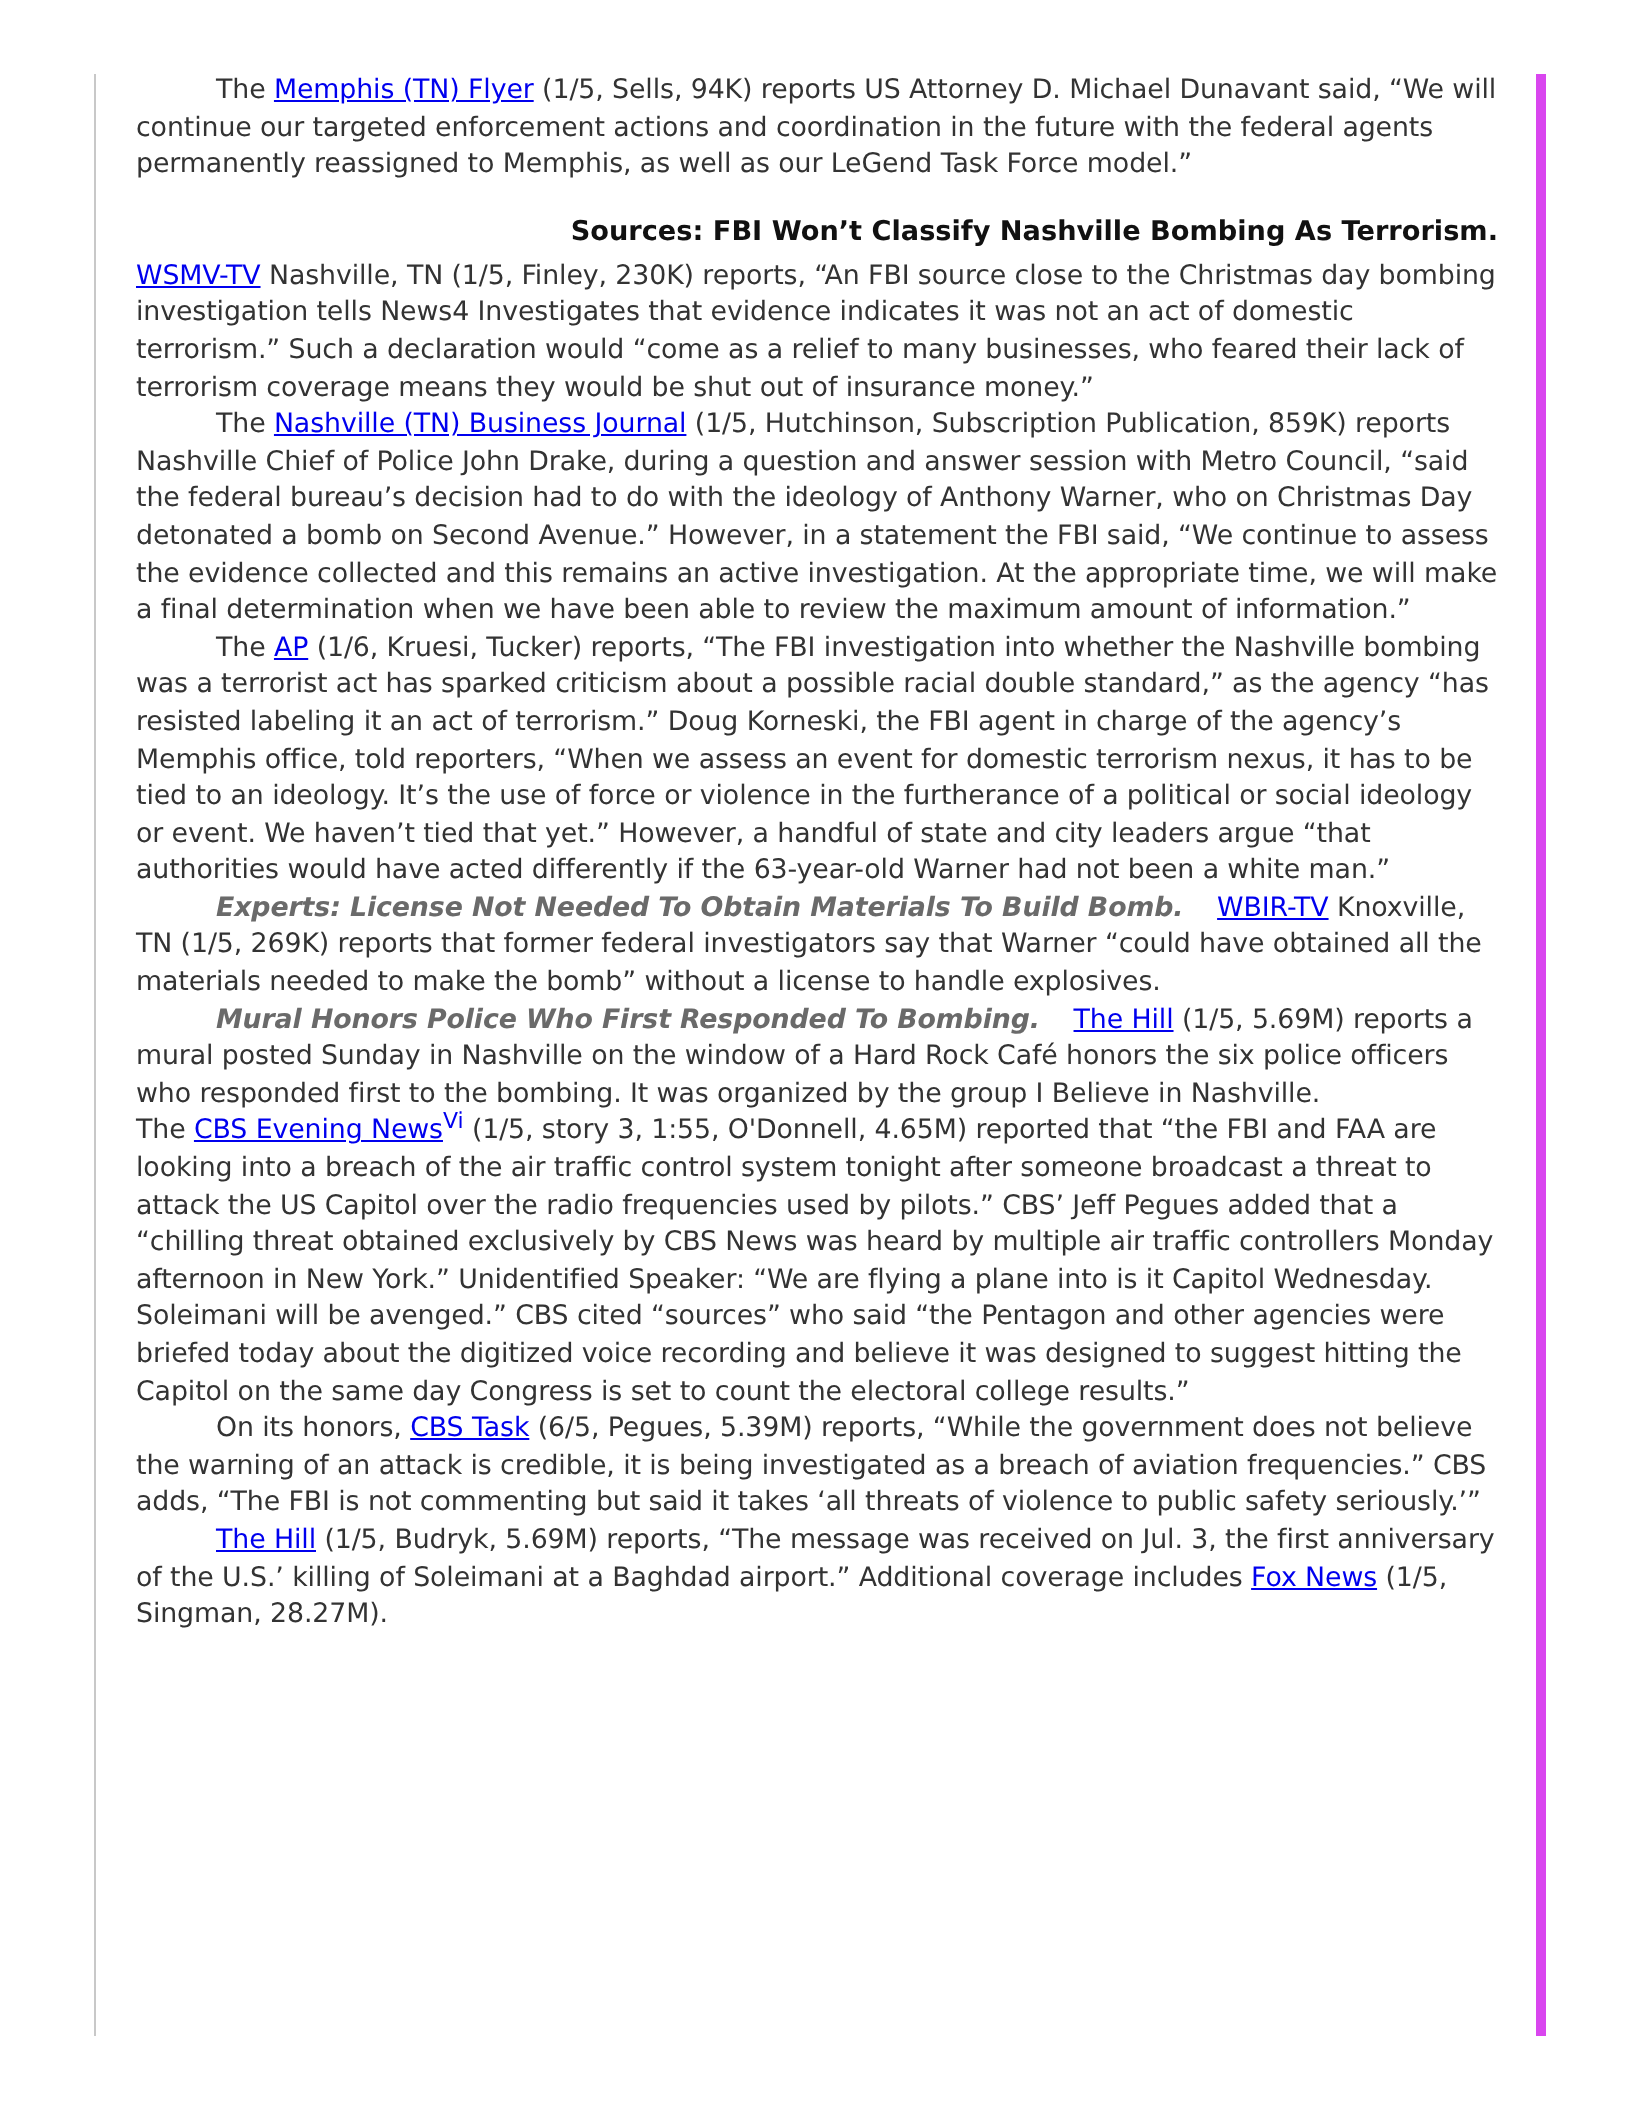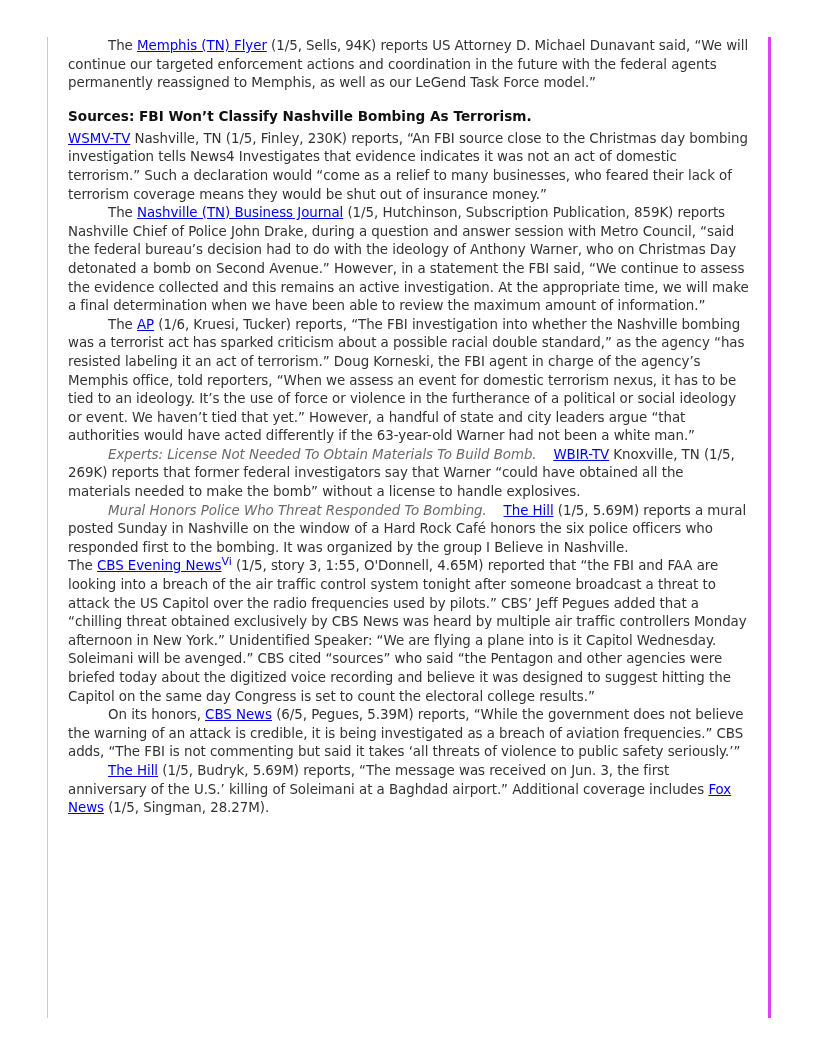--- a/index.html
+++ b/index.html
@@ -15,21 +15,21 @@
       font-family: "DejaVu Sans", sans-serif;
       color: #333333;
     }
     .page {
       position: absolute;
       left: 47px;
       top: 37px;
       width: 720px;
       height: 981px;
       border-left: 1px solid #c8c8c8;
-      border-right: 3px solid #d946ef;
+      border-right: 5px solid #d946ef;
     }
     .content {
       position: absolute;
       left: 20px;
       top: 0px;
       width: 681px;
     }
     p {
       margin: 0;
       font-size: 13.4px;
@@ -49,23 +49,24 @@
       line-height: 22px;
       padding-bottom: 1px;
       border-bottom: 2px solid #c4c4c4;
     }
     .story-title {
       margin: 14px 0 5px 0;
       font-size: 13.6px;
       font-weight: bold;
       color: #111111;
       line-height: 18px;
+      text-align: right;
     }
     .sub-title {
-      font-weight: normal;
+      font-weight: bold;
       font-style: italic;
       color: #6a6a6a;
     }
     sup.vi {
       font-size: 11px;
       vertical-align: 5px;
       line-height: 0;
       color: #0000ee;
     }
   </style>
@@ -81,23 +82,23 @@
     <h3 class="story-title">Sources: FBI Won’t Classify Nashville Bombing As Terrorism.</h3>
 
     <p><a href="#">WSMV-TV</a><span> Nashville, TN (1/5, Finley, 230K) reports, “An FBI source close to the Christmas day bombing investigation tells News4 Investigates that evidence indicates it was not an act of domestic terrorism.” Such a declaration would “come as a relief to many businesses, who feared their lack of terrorism coverage means they would be shut out of insurance money.”</span></p>
 
     <p class="indent"><span>The </span><a href="#">Nashville (TN) Business Journal</a><span> (1/5, Hutchinson, Subscription Publication, 859K) reports Nashville Chief of Police John Drake, during a question and answer session with Metro Council, “said the federal bureau’s decision had to do with the ideology of Anthony Warner, who on Christmas Day detonated a bomb on Second Avenue.” However, in a statement the FBI said, “We continue to assess the evidence collected and this remains an active investigation. At the appropriate time, we will make a final determination when we have been able to review the maximum amount of information.”</span></p>
 
     <p class="indent"><span>The </span><a href="#">AP</a><span> (1/6, Kruesi, Tucker) reports, “The FBI investigation into whether the Nashville bombing was a terrorist act has sparked criticism about a possible racial double standard,” as the agency “has resisted labeling it an act of terrorism.” Doug Korneski, the FBI agent in charge of the agency’s Memphis office, told reporters, “When we assess an event for domestic terrorism nexus, it has to be tied to an ideology. It’s the use of force or violence in the furtherance of a political or social ideology or event. We haven’t tied that yet.” However, a handful of state and city leaders argue “that authorities would have acted differently if the 63-year-old Warner had not been a white man.”</span></p>
 
     <p class="indent"><span class="sub-title">Experts: License Not Needed To Obtain Materials To Build Bomb.</span>&nbsp;&nbsp;&nbsp;&nbsp;<a href="#">WBIR-TV</a><span> Knoxville, TN (1/5, 269K) reports that former federal investigators say that Warner “could have obtained all the materials needed to make the bomb” without a license to handle explosives.</span></p>
 
-    <p class="indent"><span class="sub-title">Mural Honors Police Who Threat Responded To Bombing.</span>&nbsp;&nbsp;&nbsp;&nbsp;<a href="#">The Hill</a><span> (1/5, 5.69M) reports a mural posted Sunday in Nashville on the window of a Hard Rock Café honors the six police officers who responded first to the bombing. It was organized by the group I Believe in Nashville.</span></p>
+    <p class="indent"><span class="sub-title">Mural Honors Police Who First Responded To Bombing.</span>&nbsp;&nbsp;&nbsp;&nbsp;<a href="#">The Hill</a><span> (1/5, 5.69M) reports a mural posted Sunday in Nashville on the window of a Hard Rock Café honors the six police officers who responded first to the bombing. It was organized by the group I Believe in Nashville.</span></p>
 
 
     <p><span>The </span><a href="#">CBS Evening News</a><sup class="vi">Vi</sup><span>  (1/5, story 3, 1:55, O'Donnell, 4.65M) reported that “the FBI and FAA are looking into a breach of the air traffic control system tonight after someone broadcast a threat to attack the US Capitol over the radio frequencies used by pilots.” CBS’ Jeff Pegues added that a “chilling threat obtained exclusively by CBS News was heard by multiple air traffic controllers Monday afternoon in New York.” Unidentified Speaker: “We are flying a plane into is it Capitol Wednesday. Soleimani will be avenged.” CBS cited “sources” who said “the Pentagon and other agencies were briefed today about the digitized voice recording and believe it was designed to suggest hitting the Capitol on the same day Congress is set to count the electoral college results.”</span></p>
 
-    <p class="indent"><span>On its honors, </span><a href="#">CBS News</a><span> (6/5, Pegues, 5.39M) reports, “While the government does not believe the warning of an attack is credible, it is being investigated as a breach of aviation frequencies.” CBS adds, “The FBI is not commenting but said it takes ‘all threats of violence to public safety seriously.’”</span></p>
+    <p class="indent"><span>On its honors, </span><a href="#">CBS Task</a><span> (6/5, Pegues, 5.39M) reports, “While the government does not believe the warning of an attack is credible, it is being investigated as a breach of aviation frequencies.” CBS adds, “The FBI is not commenting but said it takes ‘all threats of violence to public safety seriously.’”</span></p>
 
-    <p class="indent"><a href="#">The Hill</a><span> (1/5, Budryk, 5.69M) reports, “The message was received on Jun. 3, the first anniversary of the U.S.’ killing of Soleimani at a Baghdad airport.” Additional coverage includes </span><a href="#">Fox News</a><span> (1/5, Singman, 28.27M).</span></p>
+    <p class="indent"><a href="#">The Hill</a><span> (1/5, Budryk, 5.69M) reports, “The message was received on Jul. 3, the first anniversary of the U.S.’ killing of Soleimani at a Baghdad airport.” Additional coverage includes </span><a href="#">Fox News</a><span> (1/5, Singman, 28.27M).</span></p>
 
   </div>
 </div>
 
 </body></html>

